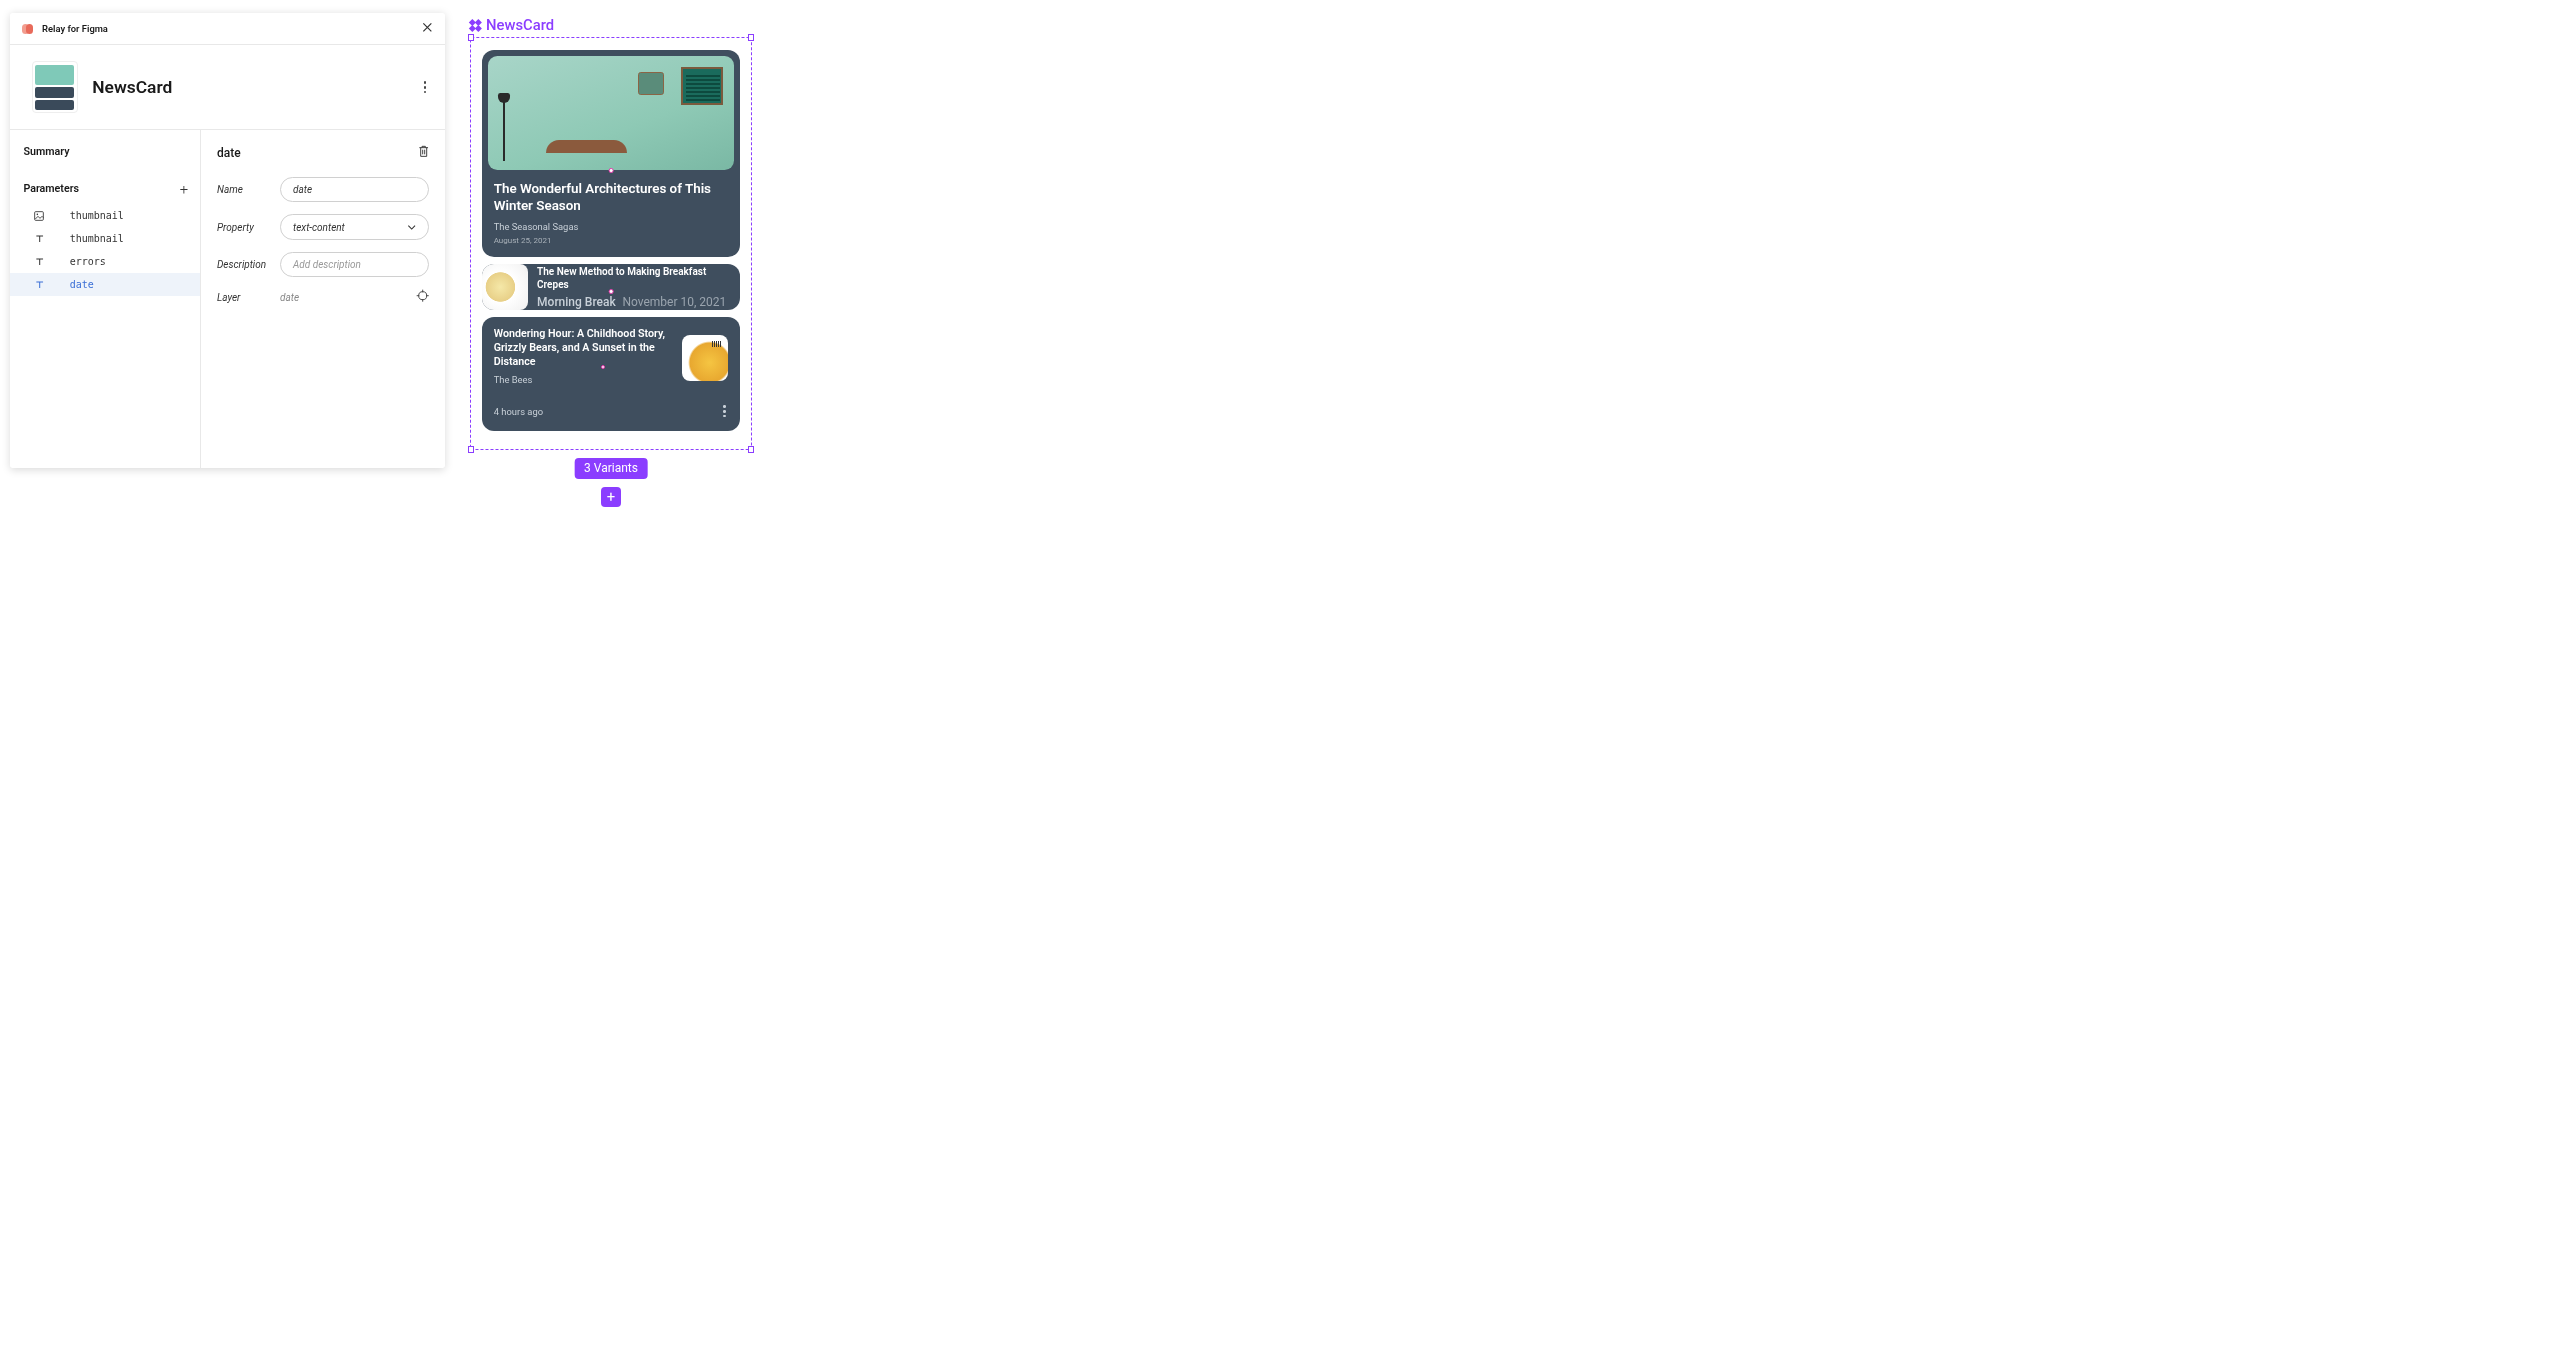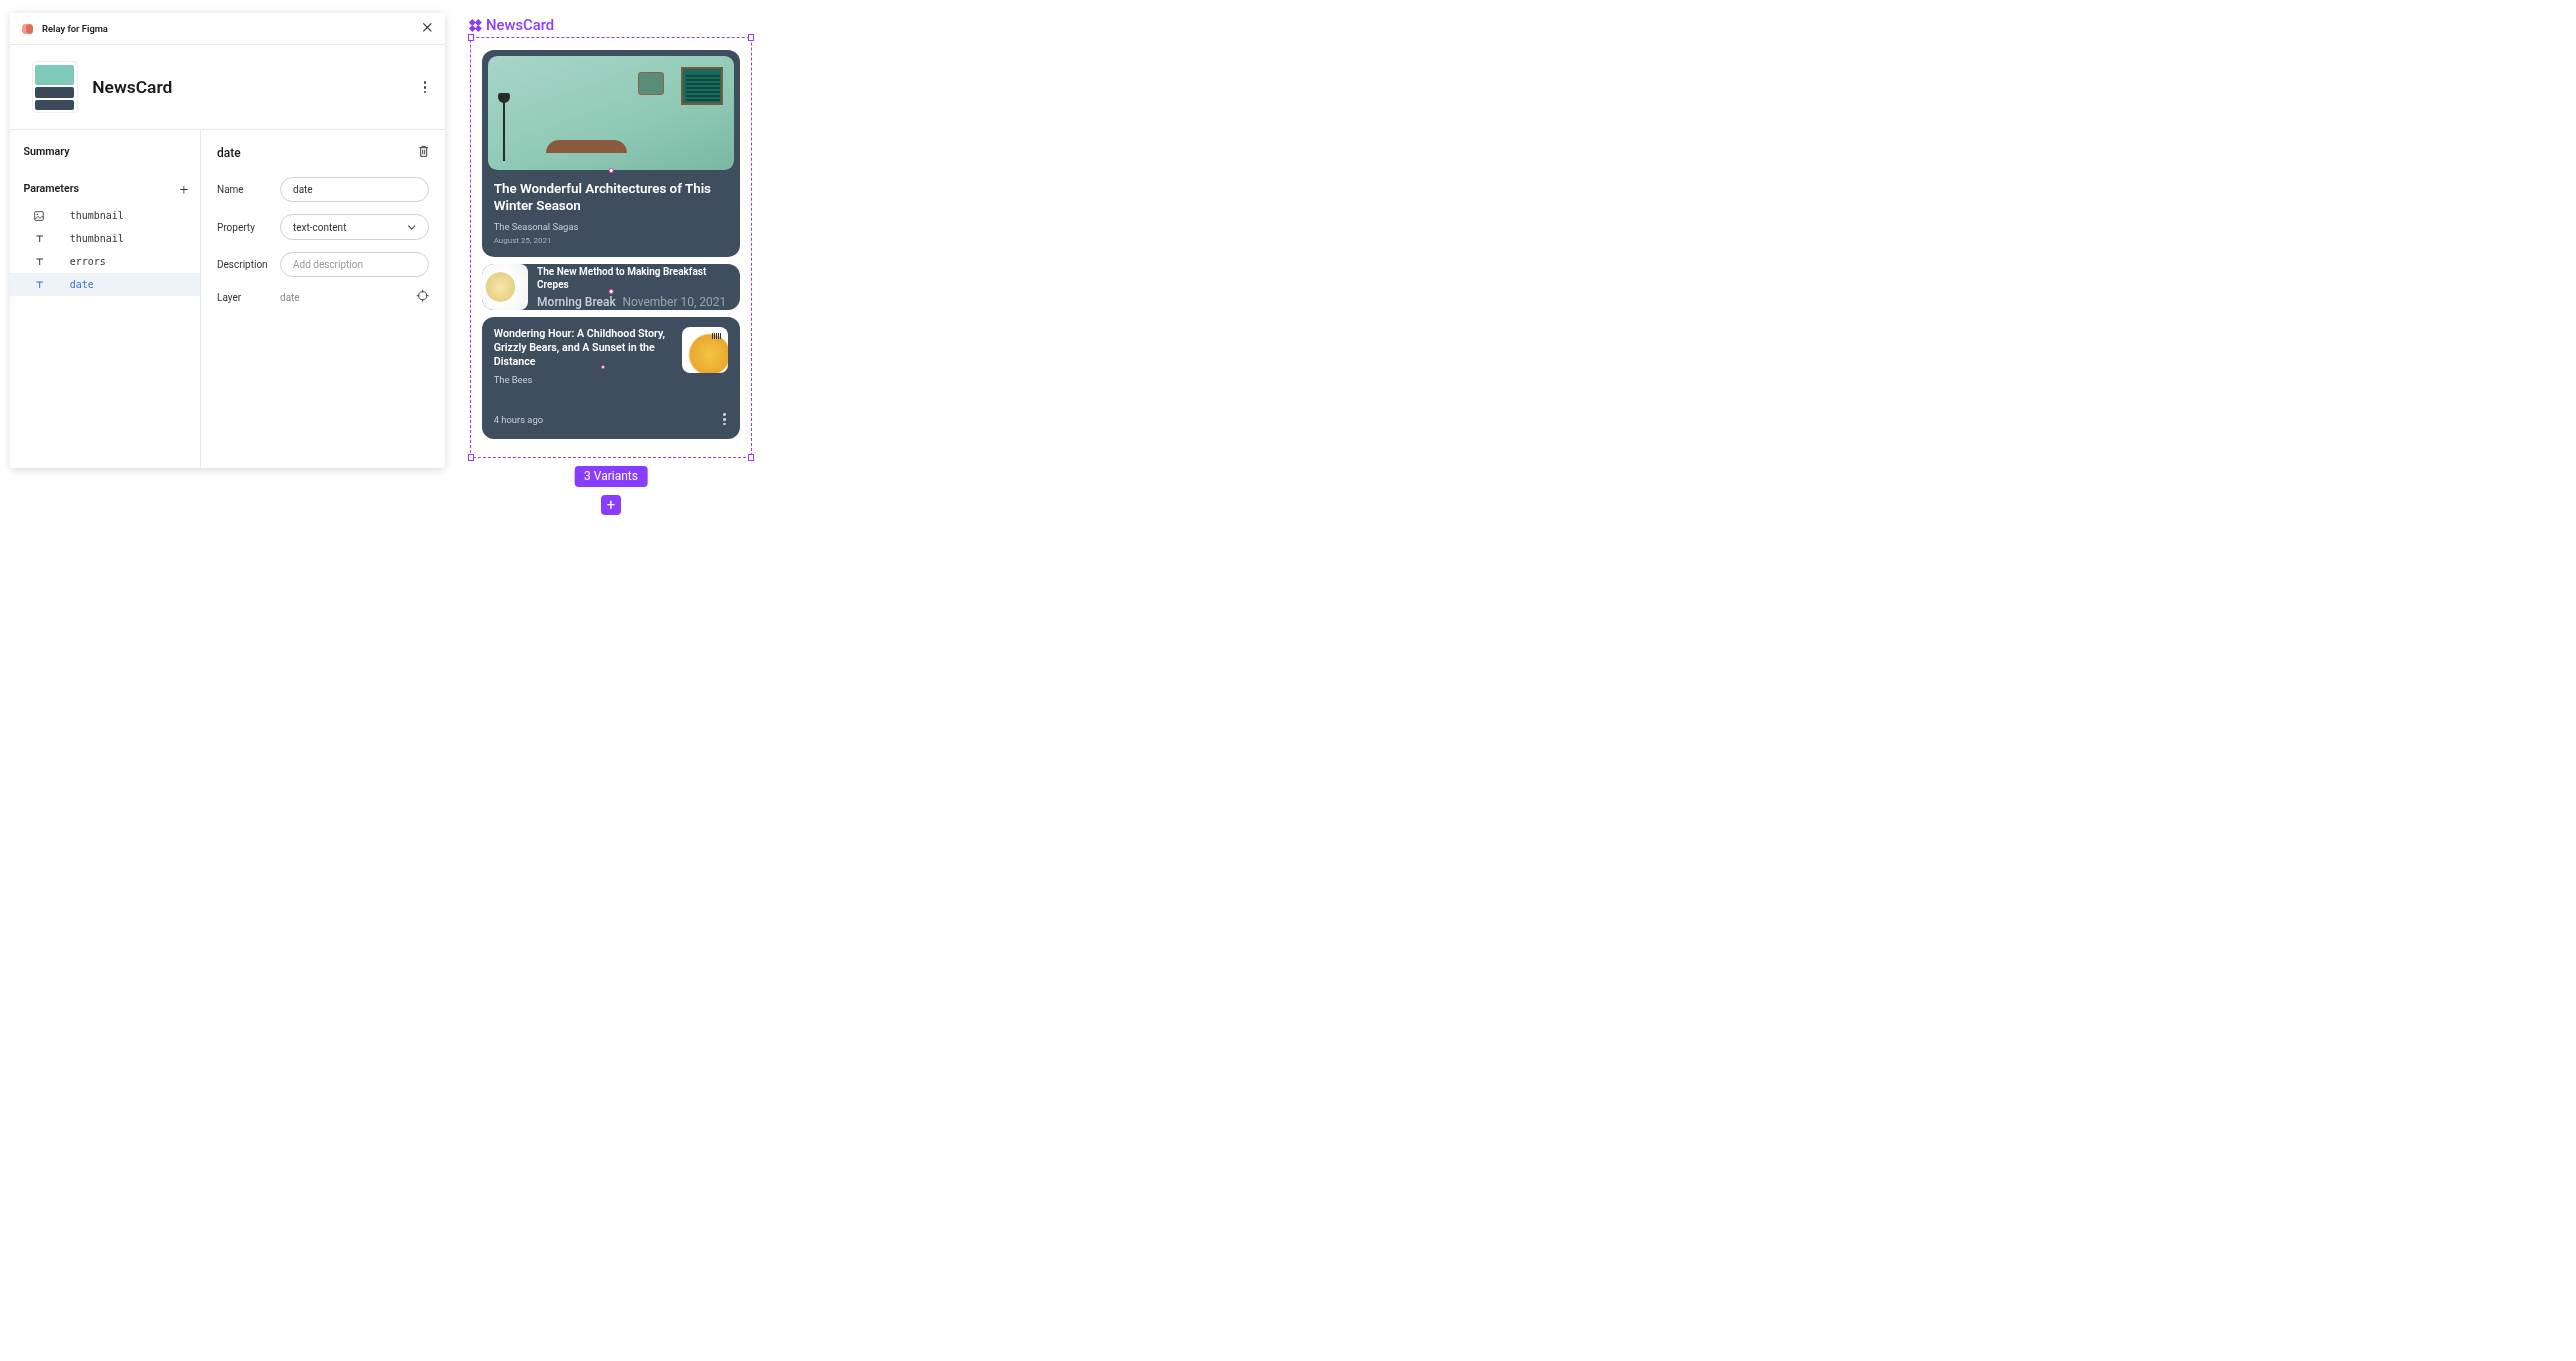--- a/index.html
+++ b/index.html
@@ -28,21 +28,21 @@
 .plus-icon { cursor: pointer; font-size: 14.8px; font-weight: 300; color: #333; }
 .param-item { display: flex; align-items: center; gap: 25px; padding: 6px 13.4px 6px 24px; font-family: ui-monospace, 'SF Mono', Menlo, monospace; font-size: 10px; color: #333; cursor: pointer; }
 .param-item.selected { background: #eef3fa; color: #3b6fd6; }
 .param-item.selected .param-icon { color: #3b6fd6; }
 .param-icon { width: 10.7px; height: 10.7px; display: flex; align-items: center; justify-content: center; color: #333; }
 
 .detail { flex: 1; padding: 14.8px 16px; }
 .detail-header { display: flex; align-items: center; justify-content: space-between; margin-bottom: 16px; }
 .detail-title { font-size: 12px; font-weight: 500; color: #1a1a1a; }
 .trash-icon { cursor: pointer; }
-.field-row { display: flex; align-items: center; margin-bottom: 12px; }
+.field-row { display: flex; align-items: center; margin-bottom: 12px; font-style: italic; }
 .field-label { width: 63px; font-size: 10px; color: #333; }
 .field-input { flex: 1; height: 25.5px; border: 0.7px solid #d0d0d0; border-radius: 12.7px; padding: 0 12px; font-size: 10px; color: #333; background: #fff; display: flex; align-items: center; justify-content: space-between; }
 .field-layer-val { font-size: 10px; color: #888; }
 .field-input.placeholder { color: #999; }
 .chevron-down { margin-left: auto; }
 .layer-row { display: flex; align-items: center; justify-content: space-between; }
 .target-icon { cursor: pointer; }
 
 .plugin-footer { display: flex; align-items: center; justify-content: space-between; padding: 13.4px 16px; border-top: 0.7px solid #e8e8e8; }
 .footer-status { font-size: 10.7px; color: #1a1a1a; }
@@ -79,21 +79,21 @@
 .row-thumb.breakfast { background: radial-gradient(circle at 40% 50%, #f5e8a8 0%, #e8d088 40%, #fff 42%, #f0f0f0 100%); }
 .row-thumb.honey { background: radial-gradient(ellipse at 60% 60%, #f5c542 0%, #e8a830 50%, #fff 55%); position: relative; }
 .row-thumb.honey::before { content: ''; position: absolute; top: 5.4px; right: 6.7px; width: 9.4px; height: 6.7px; background: repeating-linear-gradient(90deg, #333 0 0.7px, transparent 0.7px 2px); }
 .row-content { flex: 1; }
 .row-title { color: #fff; font-size: 10px; font-weight: 600; line-height: 1.3; margin-bottom: 4px; }
 .row-meta { display: flex; gap: 6.7px; font-size: 12px; }
 .row-author { color: #c8d0d8; font-weight: 500; }
 .row-date { color: #9aa4ae; }
 
 .news-card.col3 { padding: 10.7px 12px; }
-.col3-top { display: flex; gap: 1px; margin-bottom: 21px; }
+.col3-top { display: flex; gap: 1px; margin-bottom: 13px; align-items: center; }
 .col3-text { flex: 1; }
 .col3-footer { display: flex; align-items: center; justify-content: space-between; margin-top: 9.4px; }
 
 .variants-badge { position: absolute; left: 50%; transform: translateX(-50%); bottom: -29.5px; background: #8b3dff; color: #fff; font-size: 12px; padding: 3.4px 9.4px; border-radius: 4px; }
 .add-variant { position: absolute; left: 50%; transform: translateX(-50%); bottom: -58px; width: 20px; height: 20px; background: #8b3dff; border-radius: 4px; display: flex; align-items: center; justify-content: center; color: #fff; font-size: 14.8px; font-weight: 400; cursor: pointer; }
 .anchor-dot { position: absolute; width: 4.7px; height: 4.7px; border-radius: 50%; background: #fff; border: 1px solid #e536ab; }
 </style>
 </head>
 <body>
 

